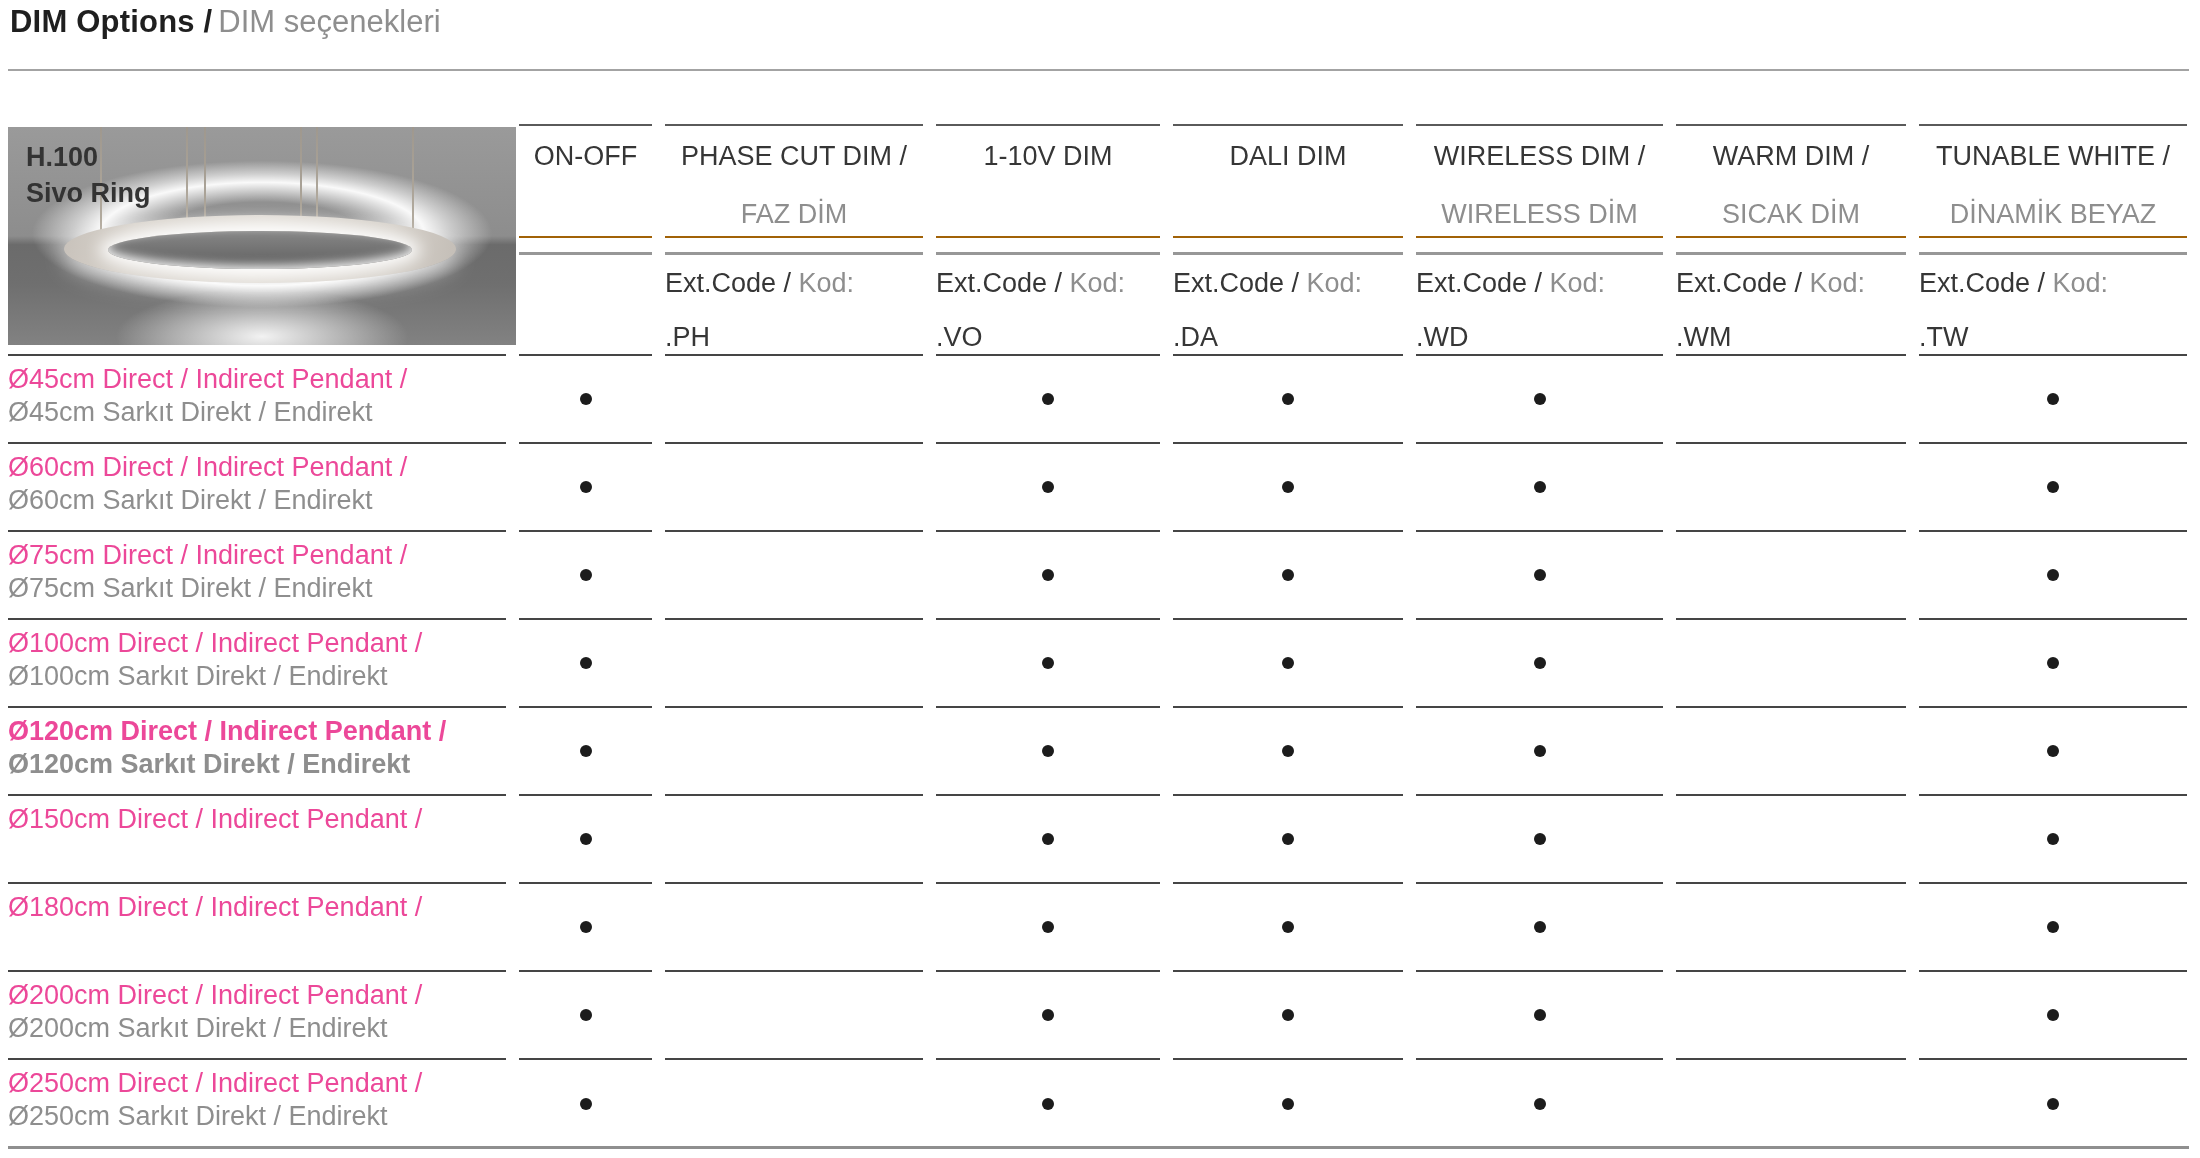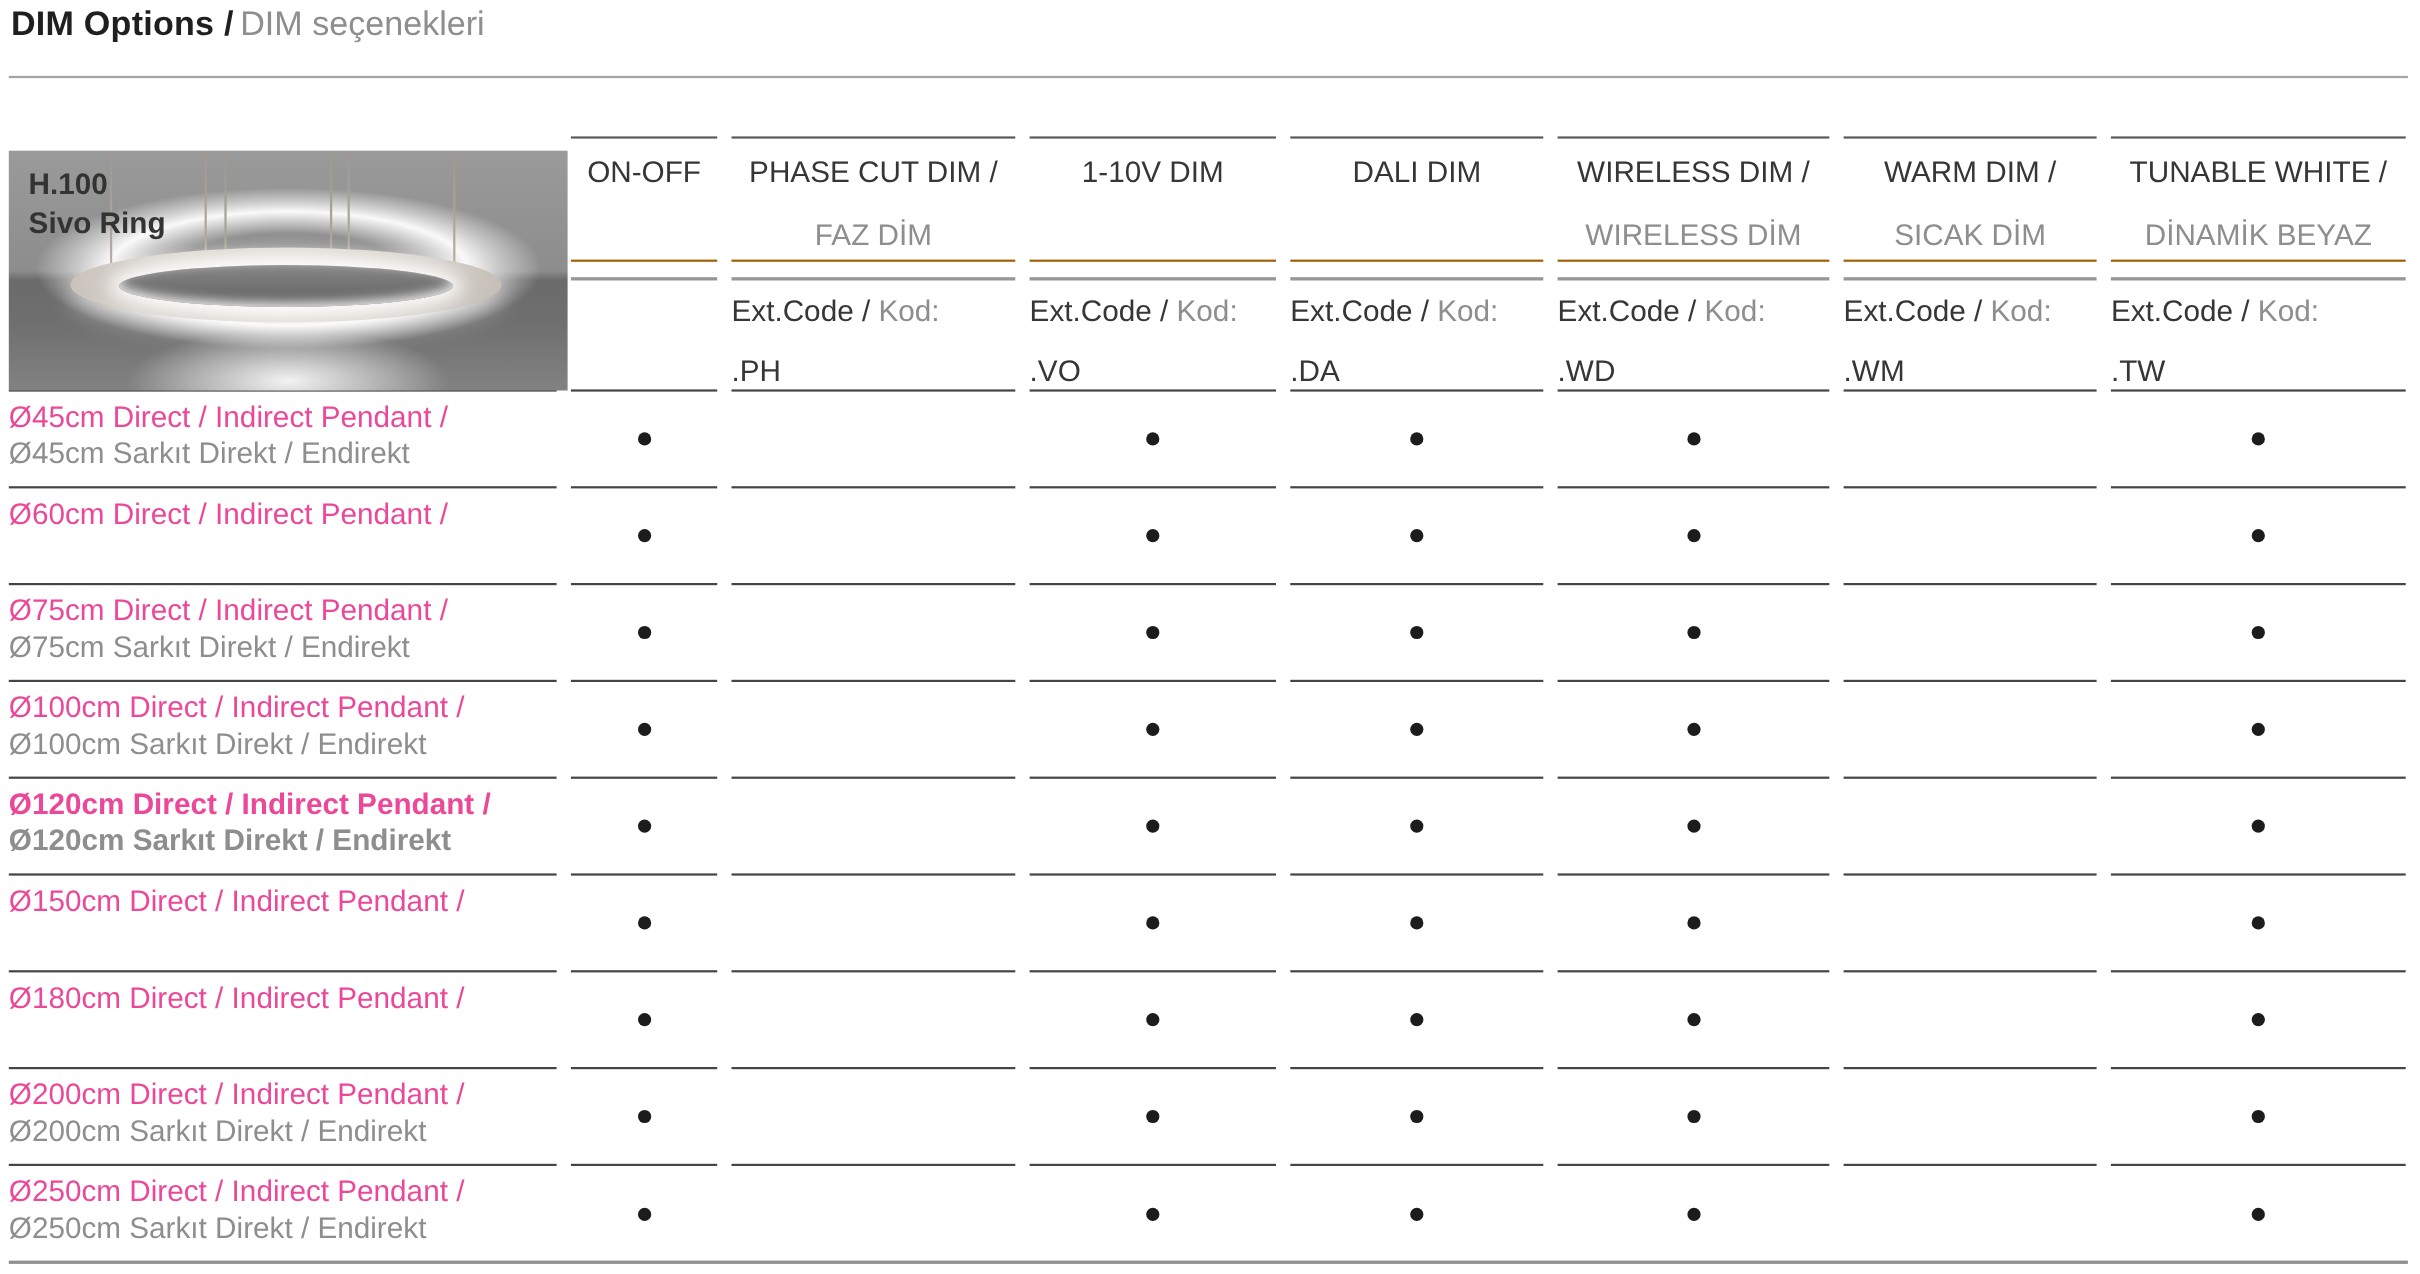--- a/index.html
+++ b/index.html
@@ -65,21 +65,21 @@
     border-bottom:2px solid #454545;
     box-sizing:border-box;
     display:flex;align-items:center;justify-content:center;
   }
   .last-row{border-bottom:none;}
   .dot{width:12px;height:12px;border-radius:50%;background:#1c1c1c;}
   .bottom-rule{position:absolute;left:8px;top:1146px;width:2181px;height:3px;background:#8f8f8f;}
 
   
   .photo{
-    position:relative;width:508px;height:218px;margin-top:13px;
+    position:relative;width:508px;height:218px;margin-top:3px;
     overflow:hidden;
     background:linear-gradient(#9a9a9a 0%,#8d8d8d 50%,#6b6b6b 54%,#6f6f6f 72%,#828282 100%);
   }
   .halo{
     position:absolute;left:-8%;top:6%;width:116%;height:86%;
     background:radial-gradient(ellipse 50% 50% at 50% 50%,
       rgba(110,110,110,0) 34%,
       rgba(255,255,255,0.95) 55%,
       rgba(255,255,255,0.55) 64%,
       rgba(140,140,140,0) 78%);
@@ -199,20 +199,21 @@
       </div>
       <div class="opt-cell" style="grid-area: 4 / 6;">
         <div class="dot"></div>
       </div>
       <div class="opt-cell" style="grid-area: 4 / 7;"></div>
       <div class="opt-cell" style="grid-area: 4 / 8;">
         <div class="dot"></div>
       </div>
       <div class="row-label" style="grid-area: 5 / 1;">
         <div class="rl-1">Ø60cm Direct / Indirect Pendant /</div>
+        <div class="rl-2">Ø60cm Sarkıt Direkt / Endirekt</div>
       </div>
       <div class="opt-cell" style="grid-area: 5 / 2;">
         <div class="dot"></div>
       </div>
       <div class="opt-cell" style="grid-area: 5 / 3;"></div>
       <div class="opt-cell" style="grid-area: 5 / 4;">
         <div class="dot"></div>
       </div>
       <div class="opt-cell" style="grid-area: 5 / 5;">
         <div class="dot"></div>

